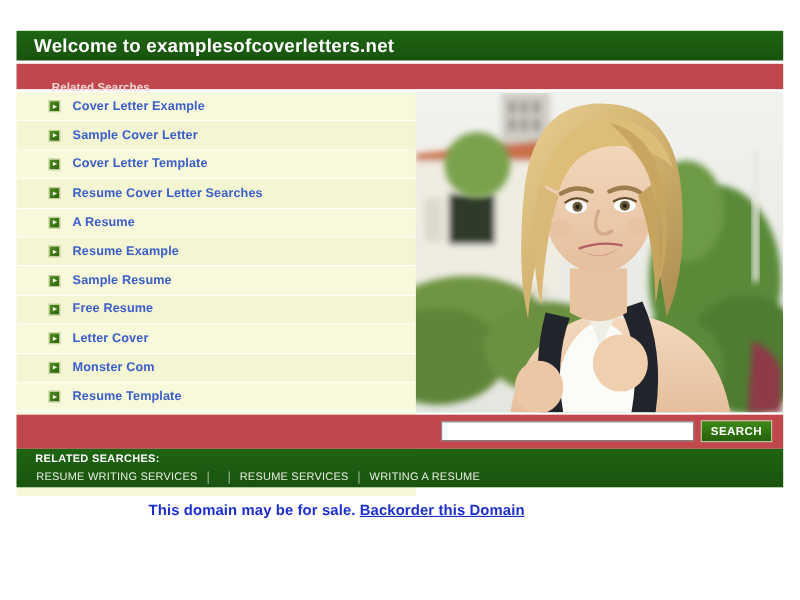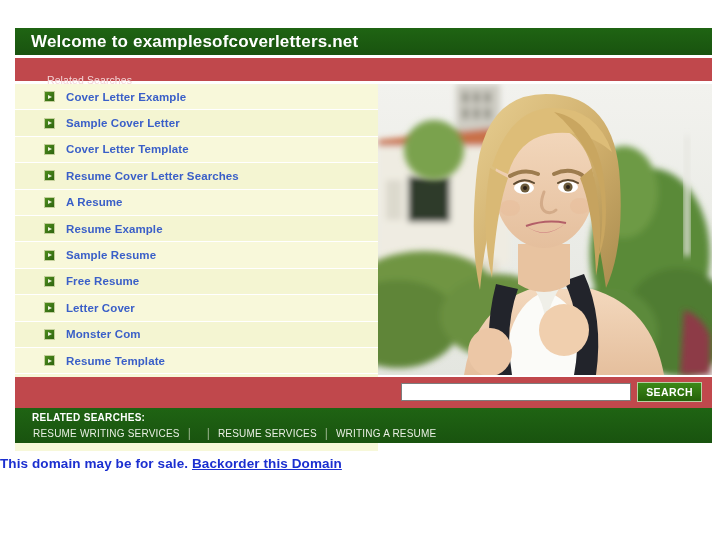--- a/index.html
+++ b/index.html
@@ -48,21 +48,21 @@
     top: 58px;
     width: 697px;
     height: 23px;
     background: #c0484c;
     display: flex;
     align-items: center;
   }
   .redbar-label {
     color: #f3d5d6;
     font-size: 10.5px;
-    font-weight: normal;
+    font-weight: bold;
     padding-left: 32px;
     letter-spacing: 0.1px;
     white-space: nowrap;
     margin-top: 20px;
   }
   
   .list-panel {
     position: absolute;
     left: 15px;
     top: 84px;
@@ -205,20 +205,21 @@
     font-size: 12px;
     margin: 0 8px;
     line-height: 1;
   }
   
   .sale-line {
     position: absolute;
     left: 0;
     top: 456px;
     width: 612px;
+    text-align: center;
     font-size: 13.5px;
     font-weight: bold;
     color: #1b2fd0;
     letter-spacing: 0.1px;
   }
   .sale-link {
     color: #1b2fd0;
     text-decoration: underline;
     font-weight: bold;
   }

